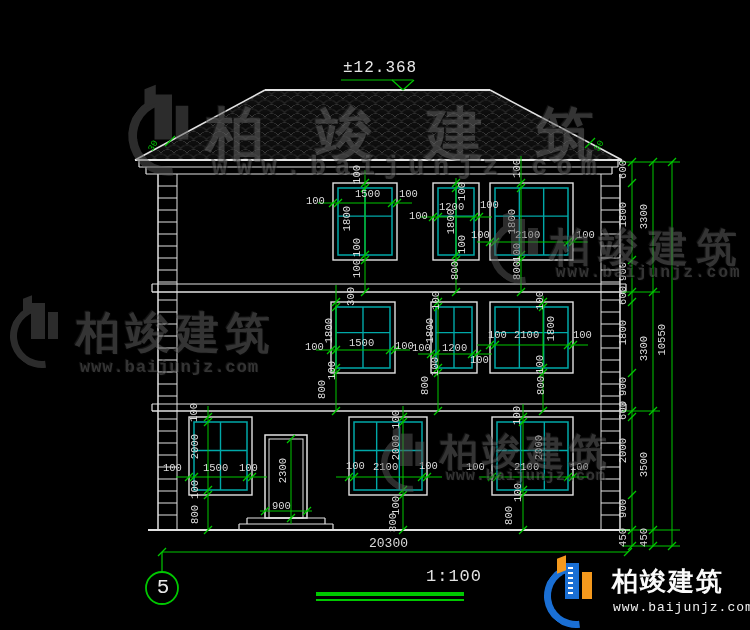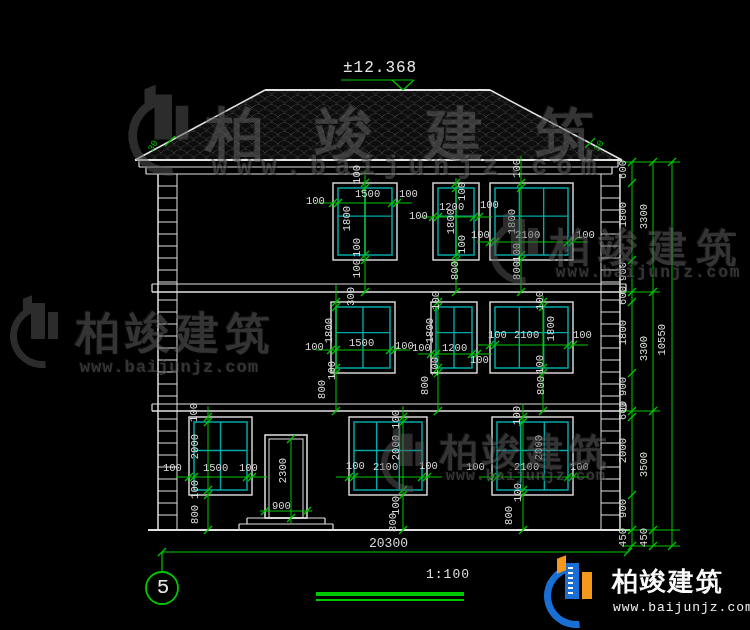--- a/index.html
+++ b/index.html
@@ -30,21 +30,21 @@
   .bjicon .t1{position:absolute;left:21px;top:7px;width:14px;height:36px;background:var(--c1);}
   .bjicon .t2{position:absolute;left:38px;top:16px;width:10px;height:27px;background:var(--c2);}
   .bjicon .t3{position:absolute;left:13px;top:1px;width:9px;height:15px;background:var(--c2);transform:skewY(-22deg);}
   .bjicon .w{position:absolute;left:24px;top:11px;width:5px;height:28px;
     background:repeating-linear-gradient(to bottom,#fff 0 2px,transparent 2px 5px);}
   .blue{--c1:#1a6fd4;--c2:#f5991d;}
   .grayic{--c1:#585858;--c2:#585858;opacity:.5;}
   
   #axis-num{position:absolute;left:150px;top:576px;width:26px;text-align:center;font-size:21px;color:#e8e8e8;}
   #title{position:absolute;left:316px;top:560px;font-size:26px;font-weight:bold;color:#f2f2f2;letter-spacing:2px;}
-  #scale{position:absolute;left:426px;top:567px;font-size:13px;color:#e2e2e2;letter-spacing:1px;}
+  #scale{position:absolute;left:426px;top:567px;font-size:17px;color:#e2e2e2;letter-spacing:1px;}
   .tl1{position:absolute;left:316px;top:592px;width:148px;height:4px;background:#00c800;}
   .tl2{position:absolute;left:316px;top:599px;width:148px;height:2px;background:#00c800;}
   #brand-name{position:absolute;left:612px;top:564px;font-size:26px;font-weight:bold;color:#fafafa;
     text-shadow:2px 2px 2px #000;letter-spacing:2px;}
   #brand-url{position:absolute;left:613px;top:600px;font-size:13px;color:#f0f0f0;
     text-shadow:1px 1px 1px #000;letter-spacing:1px;}
   #total-w{position:absolute;left:369px;top:536px;font-size:13px;color:#dcdcdc;}
 </style>
 </head>
 <body>

